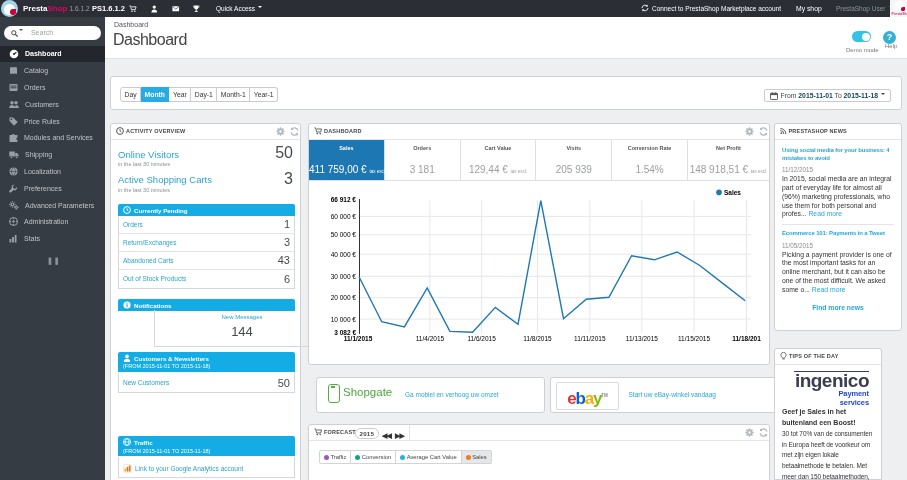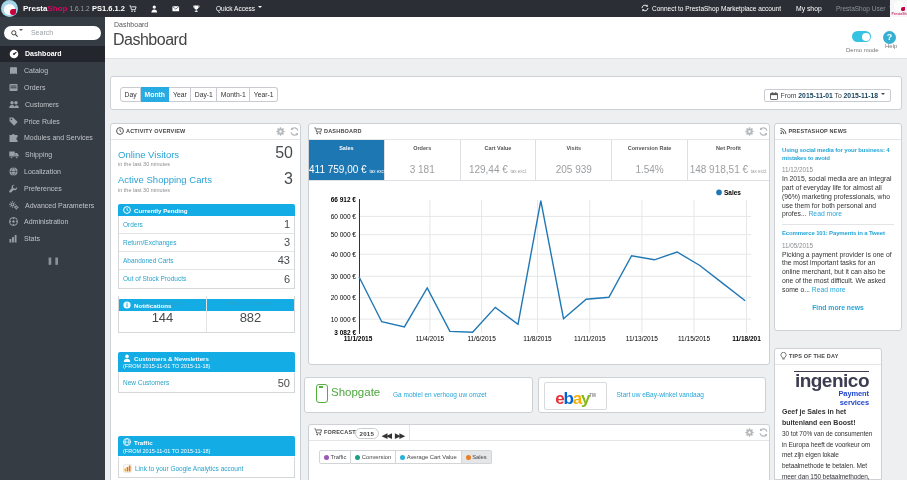--- a/index.html
+++ b/index.html
@@ -96,21 +96,21 @@
 #tabs .tab .tl { position:absolute; top:5px; width:100%; font-size:5.5px; font-weight:bold; color:#555; }
 #tabs .tab .tv { position:absolute; top:24px; width:100%; font-size:10px; color:#9b9ea1; white-space:nowrap; }
 #tabs .tab .tv .sm { font-size:4.5px; }
 #tabs .tab.on { background:#1d77b2; }
 #tabs .tab.on .tl, #tabs .tab.on .tv { color:#fff; }
 #chart { position:absolute; left:0px; top:56px; }
 #chart text { font-size:6.5px; fill:#000; }
 #chart text.b { font-weight:bold; }
 #chart line.gr { stroke:#e5e7e9; stroke-width:1; }
 
-#modrow { position:absolute; left:304px; top:377px; width:462px; height:36px; }
+#modrow { position:absolute; left:316px; top:377px; width:462px; height:36px; }
 .modcard { position:absolute; top:0; height:36px; background:#fff; border:1px solid #cdd1d5; border-radius:3px; }
 .modlink { position:absolute; font-size:6.5px; color:#26a6d8; }
 .sg-logo { position:absolute; left:10.5px; top:5.5px; width:12px; height:19px; border:1.6px solid #52ae3f; border-radius:3px; }
 .sg-logo:after { content:""; position:absolute; left:2.5px; top:1.5px; width:4px; height:1.5px; background:#52ae3f; }
 .sg-txt { position:absolute; left:26px; top:8px; font-size:11.5px; color:#4ba83c; }
 .ebay-box { position:absolute; left:5.5px; top:4px; width:63px; height:28px; border:1px solid #d8dbde; border-radius:2px; text-align:center; }
 .ebay-txt { font-size:17px; font-weight:bold; letter-spacing:-1.2px; line-height:25px; }
 .ebay-txt .tm { font-size:4.5px; letter-spacing:0; color:#888; vertical-align:7px; }
 
 #forecast { left:308px; top:424px; width:462px; height:57px; border-radius:3px 3px 0 0; }
@@ -336,28 +336,24 @@
         <span class="lb">Out of Stock Products</span>
         <span class="vl">6</span>
       </div>
   </div>
 
   <div class="bluebar" style="top:174.7px;"><svg width="8" height="8" viewBox="0 0 8 8">
         <circle cx="4" cy="4" r="3.6" fill="#fff"></circle>
         <rect x="3.45" y="3.2" width="1.1" height="3" fill="#14ace4"></rect>
         <rect x="3.45" y="1.6" width="1.1" height="1.1" fill="#14ace4"></rect>
       </svg>Notifications</div>
-  <div class="twocell" style="top:172px;">
+  <div class="twocell" style="top:186px;margin-left:36px;">
     <div class="c">
         <div class="lb">New Messages</div>
         <div class="vl">144</div>
-      </div>
-    <div class="c">
-        <div class="lb">Product Reviews</div>
-        <div class="vl">882</div>
       </div>
   </div>
 
   <div class="bluebar" style="top:227.5px;"><svg width="8" height="8" viewBox="0 0 8 8">
         <circle cx="4" cy="2.4" r="1.8" fill="#fff"></circle>
         <path d="M0.8 8c0-2.2 1.4-3.3 3.2-3.3S7.2 5.8 7.2 8z" fill="#fff"></path>
       </svg>Customers &amp; Newsletters<span class="sub">(FROM 2015-11-01 TO 2015-11-18)</span></div>
   <div class="rows" style="top:249.3px;">
     <div class="rw" style="height:19.2px;">
         <span class="lb">New Customers</span>

